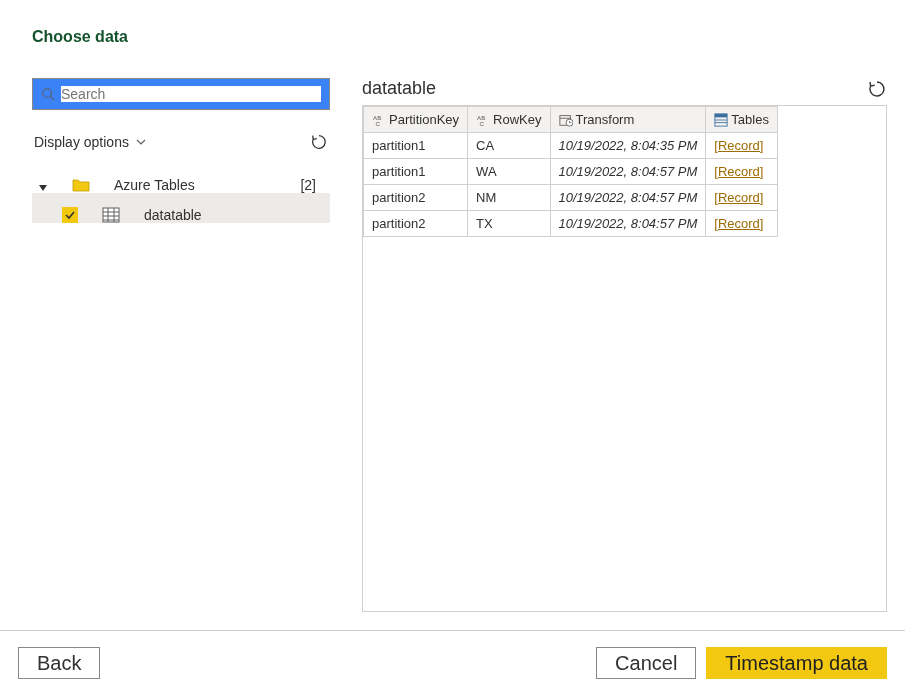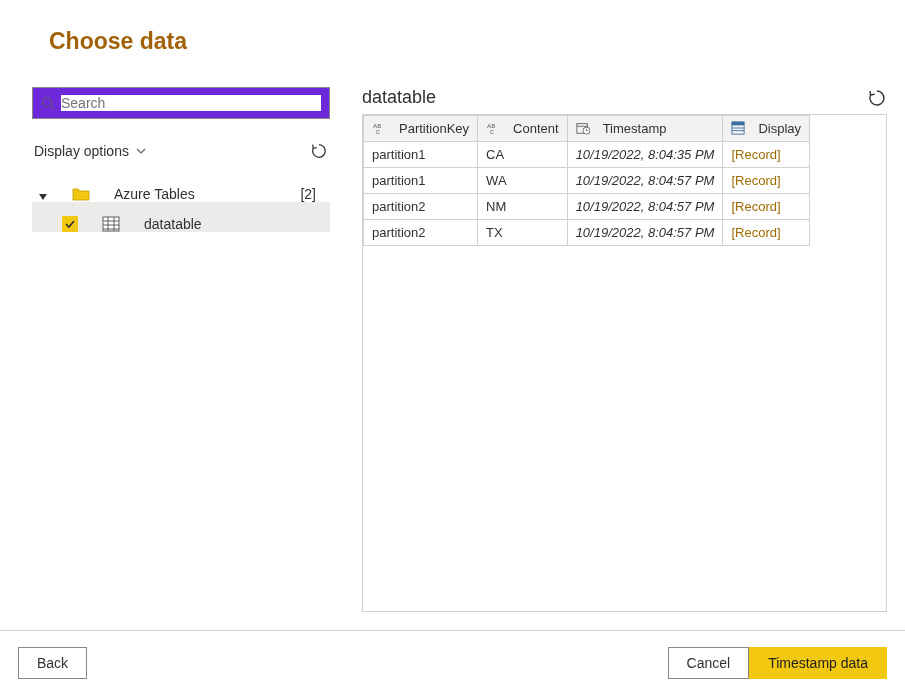--- a/index.html
+++ b/index.html
@@ -10,43 +10,42 @@
       background: #fff;
       width: 905px;
       height: 695px;
       display: flex;
       flex-direction: column;
     }
     .header {
       padding: 28px 32px 18px 32px;
     }
     .header h1 {
-      font-size: 23px;
+      font-size: 16px;
       font-weight: 600;
-      color: #a16207;
-      margin-left: 17px;
+      color: #14532d;
     }
     .body {
       flex: 1;
       display: flex;
       overflow: hidden;
     }
     .left-pane {
       width: 348px;
       padding: 14px 18px 0 32px;
       display: flex;
       flex-direction: column;
     }
     .search-box {
       display: flex;
       align-items: center;
       border: 1px solid #8a8886;
       height: 32px;
       padding: 0 8px;
-      background: #6d28d9;
+      background: #3b82f6;
     }
     .search-box svg { flex-shrink: 0; }
     .search-box input {
       border: none;
       outline: none;
       flex: 1;
       font-size: 14px;
       color: #605e5c;
       margin-left: 6px;
     }
@@ -141,51 +140,51 @@
       text-align: left;
       white-space: nowrap;
     }
     table.preview th {
       background: #f3f2f1;
       font-weight: 400;
       color: #323130;
     }
     table.preview th .th-wrap {
       display: flex;
-      align-items: flex-start;
-      gap: 13px;
+      align-items: flex-end;
+      gap: 3px;
     }
     .ts-cell { font-style: italic; text-align: right; }
-    .record-link { color: #9e6b00; }
+    .record-link { color: #9e6b00; text-decoration: underline; }
     .footer {
       border-top: 1px solid #d2d0ce;
       padding: 16px 18px;
       display: flex;
       justify-content: space-between;
       align-items: center;
       background: #fff;
     }
     .btn {
       height: 32px;
       padding: 0 18px;
       border: 1px solid #8a8886;
       background: #fff;
-      font-size: 14px;
+      font-size: 20px;
       cursor: pointer;
       color: #323130;
       display: inline-flex;
       align-items: center;
       justify-content: center;
     }
     .btn-primary {
       background: #f2c811;
       border-color: #f2c811;
       color: #212121;
     }
-    .footer-right { display: flex; }
+    .footer-right { display: flex; gap: 10px; }
   </style>
 </head>
 <body>
 
 <div class="header">
   <h1>Choose data</h1>
 </div>
 
 <div class="body">
   <div class="left-pane">
@@ -272,44 +271,44 @@
                 <span>PartitionKey</span>
               </div>
             </th>
             <th>
               <div class="th-wrap">
                 <svg width="14" height="14" viewBox="0 0 16 16">
                     <text x="1" y="8" font-size="7" fill="#605e5c">A</text>
                     <text x="6" y="8" font-size="7" fill="#605e5c">B</text>
                     <text x="4" y="15" font-size="7" fill="#605e5c">C</text>
                   </svg>
-                <span>Content</span>
+                <span>RowKey</span>
               </div>
             </th>
             <th>
               <div class="th-wrap">
                 <svg width="14" height="14" viewBox="0 0 16 16">
                     <rect x="1" y="3" width="12" height="11" fill="none" stroke="#605e5c"></rect>
                     <line x1="1" y1="6" x2="13" y2="6" stroke="#605e5c"></line>
                     <circle cx="12" cy="11" r="4" fill="#fff" stroke="#605e5c"></circle>
                     <line x1="12" y1="9" x2="12" y2="11" stroke="#605e5c"></line>
                     <line x1="12" y1="11" x2="14" y2="11" stroke="#605e5c"></line>
                   </svg>
-                <span>Timestamp</span>
+                <span>Transform</span>
               </div>
             </th>
             <th>
               <div class="th-wrap">
                 <svg width="14" height="14" viewBox="0 0 16 16">
                     <rect x="1" y="1" width="14" height="14" fill="none" stroke="#3b6fa0"></rect>
                     <rect x="1" y="1" width="14" height="4" fill="#3b6fa0"></rect>
                     <line x1="1" y1="8" x2="15" y2="8" stroke="#3b6fa0"></line>
                     <line x1="1" y1="11" x2="15" y2="11" stroke="#3b6fa0"></line>
                   </svg>
-                <span>Display</span>
+                <span>Tables</span>
               </div>
             </th>
           </tr>
         </thead>
         <tbody>
           <tr>
             <td>partition1</td>
             <td>CA</td>
             <td class="ts-cell">10/19/2022, 8:04:35 PM</td>
             <td class="record-link">[Record]</td>

